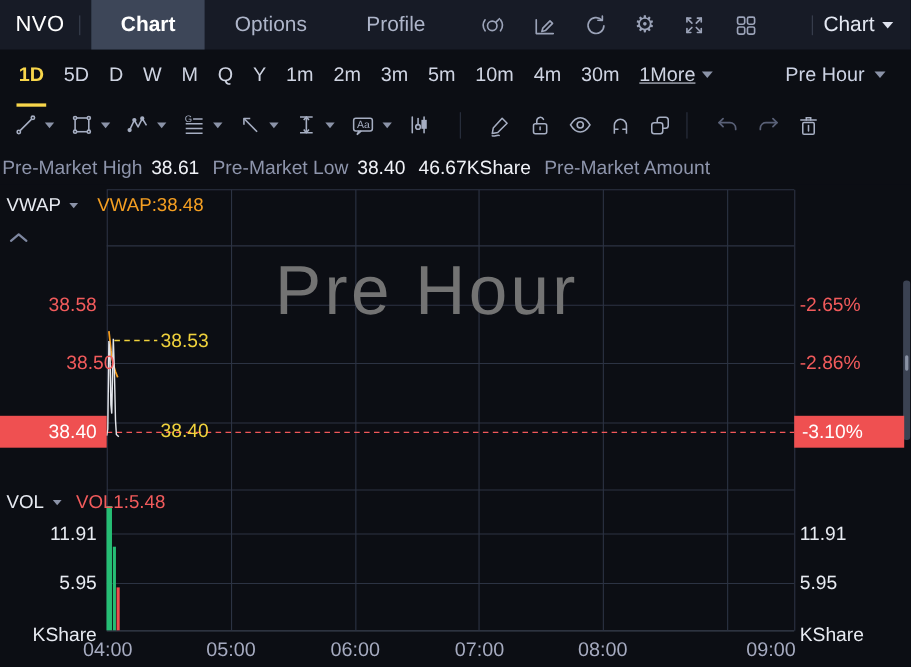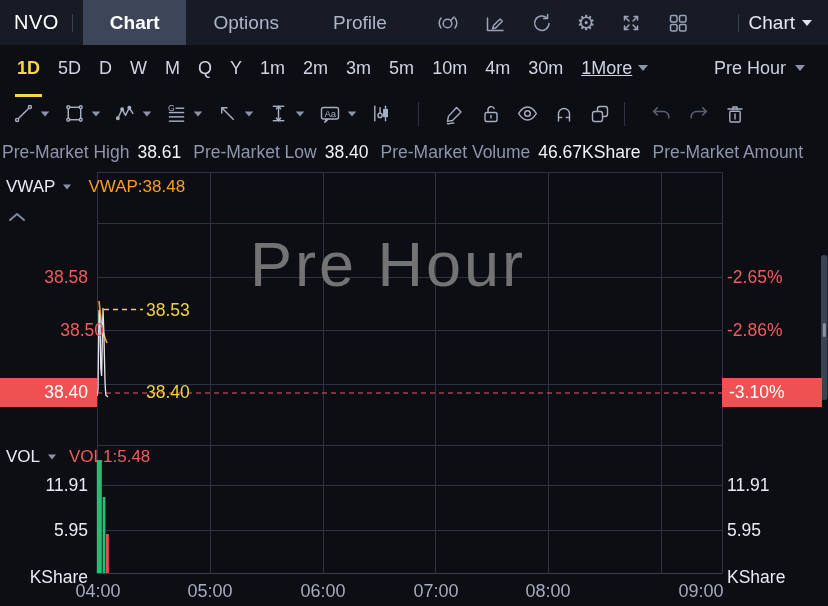--- a/index.html
+++ b/index.html
@@ -282,21 +282,20 @@
           <line x1="12" y1="12" x2="12" y2="17"></line>
         </svg>
     </div>
   </div>
 
   <div class="stats">
     <span class="stat-label">Pre-Market High</span>
     <span class="stat-value">38.61</span>
     <span class="stat-label">Pre-Market Low</span>
     <span class="stat-value">38.40</span>
-    <span class="stat-label">Pre-Market Volume</span>
     <span class="stat-value">46.67KShare</span>
     <span class="stat-label">Pre-Market Amount</span>
   </div>
 
   <div class="chart">
 
     <svg class="plot" width="828" height="438" viewBox="0 0 828 438">
       <g stroke="#2c3343" stroke-width="1">
         <line x1="97" y1="4.5" x2="722" y2="4.5"></line>
         <line x1="97" y1="55.5" x2="722" y2="55.5"></line>

